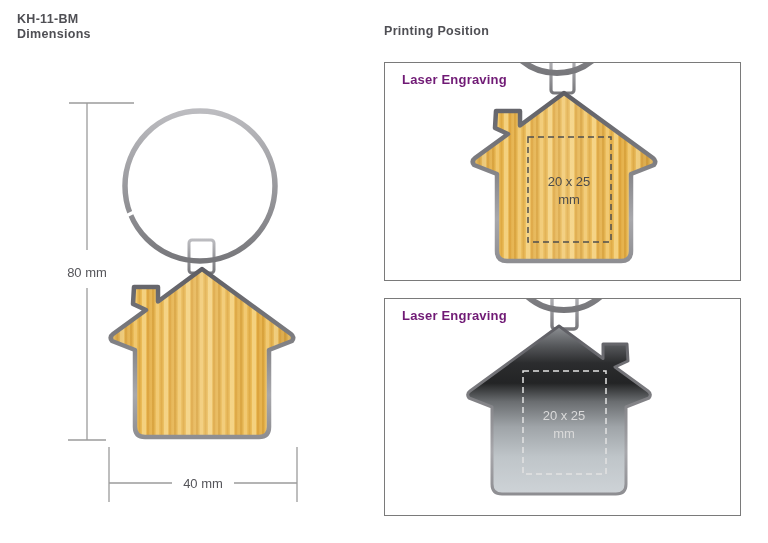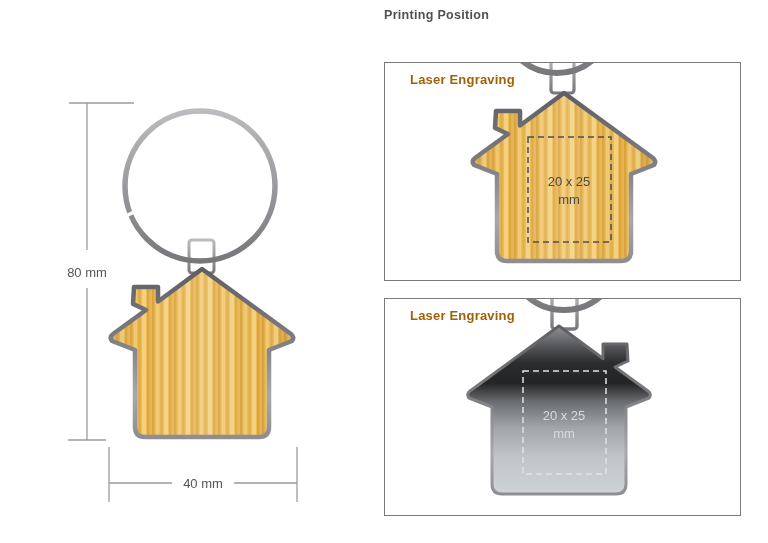--- a/index.html
+++ b/index.html
@@ -1,36 +1,40 @@
 <!DOCTYPE html>
 <html><head>
 <meta charset="utf-8">
 <style>
   html,body{margin:0;padding:0;background:#fff;}
   body{width:768px;height:543px;font-family:"Liberation Sans",sans-serif;}
   .stage{position:relative;width:768px;height:543px;background:#ffffff;overflow:hidden;color:#505055;}
   .hdr{position:absolute;font-size:12.5px;font-weight:600;letter-spacing:.3px;line-height:14.5px;color:#4f4f54;}
   .hdr-left{left:17px;top:12px;}
-  .hdr-right{left:384px;top:8px;}
+  .hdr-right{left:384px;top:24px;}
   .left-drawing{position:absolute;left:0;top:0;}
   .panel{position:absolute;left:384px;width:355px;border:1px solid #7a7a7a;background:#fff;overflow:hidden;box-sizing:content-box;}
   .panel-1{top:62px;height:217px;}
   .panel-2{top:298px;height:216px;}
   .panel svg{position:absolute;left:0;top:0;}
-  .panel-label{position:absolute;left:25px;top:9px;font-size:13px;font-weight:600;letter-spacing:.2px;color:#a16207;}
+  .panel-label{position:absolute;left:17px;top:9px;font-size:13px;font-weight:600;letter-spacing:.2px;color:#701a75;}
   .dim-label{font-size:13px;fill:#55555a;}
   .area-label-dark{font-size:13px;fill:#4c4c4c;}
   .area-label-light{font-size:13px;fill:#dadada;}
   text{font-family:"Liberation Sans",sans-serif;}
 </style>
 </head>
 <body>
 
 <div class="stage">
 
+  <div class="hdr hdr-left">
+    <div>KH-11-BM</div>
+    <div>Dimensions</div>
+  </div>
   <div class="hdr hdr-right">Printing Position</div>
 
   <svg class="left-drawing" width="360" height="543" viewBox="0 0 360 543">
     <defs>
       <linearGradient id="ringGrad" x1="0" y1="0" x2="0" y2="1">
         <stop offset="0" stop-color="#bcbcc0"></stop>
         <stop offset="0.5" stop-color="#9a9a9e"></stop>
         <stop offset="1" stop-color="#77777b"></stop>
       </linearGradient>
       <linearGradient id="rimGrad" x1="0" y1="0" x2="0" y2="1">

